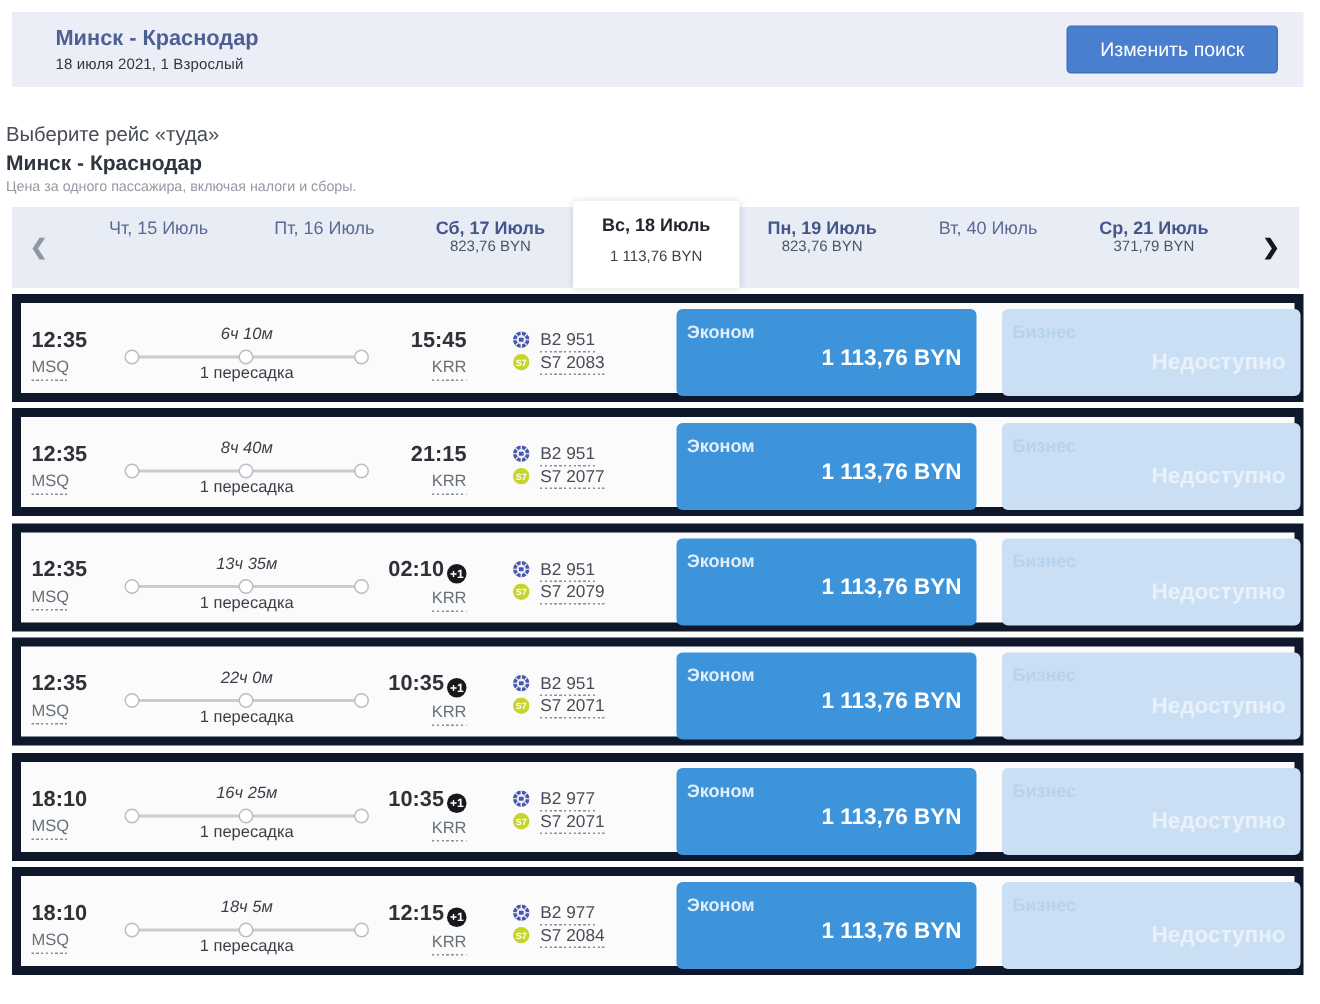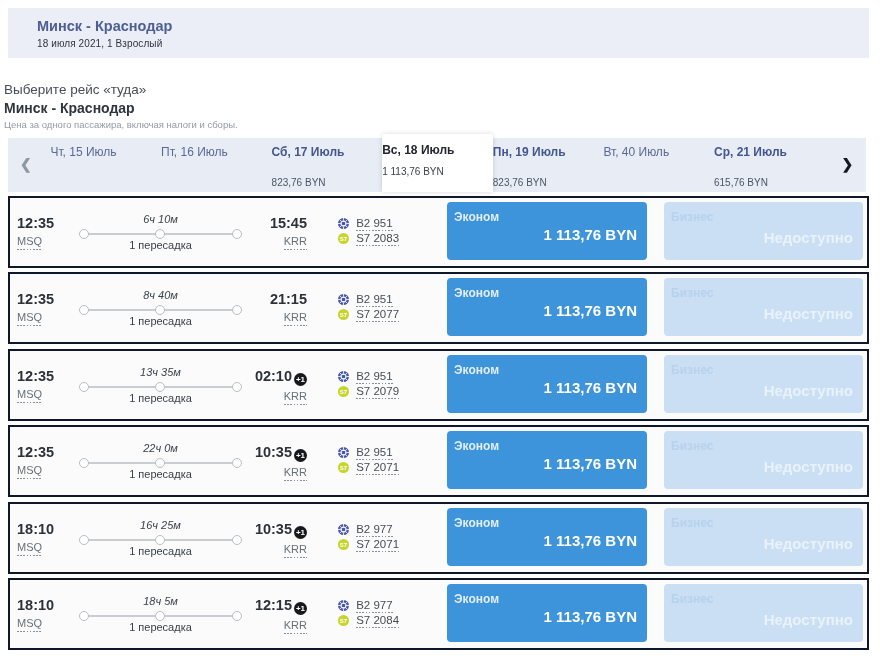--- a/index.html
+++ b/index.html
@@ -10,29 +10,29 @@
 .h-sub { position:absolute; left:29px; top:30px; font-size:10px; color:#30353f; letter-spacing:0.1px; }
 .search-btn { position:absolute; left:703px; top:9px; width:141px; height:32px; background:#4a7fd0; border:1px solid #3f71c0; border-radius:3px; color:#fff; font-size:13px; text-align:center; line-height:30px; }
 
 .sec1 { position:absolute; left:4px; top:82px; font-size:13.5px; color:#474c55; }
 .sec2 { position:absolute; left:4px; top:100px; font-size:14px; font-weight:bold; color:#2f353f; }
 .sec3 { position:absolute; left:4px; top:119px; font-size:9.5px; color:#939aa3; }
 
 .datebar { position:absolute; left:8px; top:138px; width:858px; height:54px; background:#e7ecf5; }
 .chev-l { position:absolute; left:20px; top:156px; font-size:14px; font-weight:bold; color:#8f97a3; }
 .chev-r { position:absolute; left:841.5px; top:156px; font-size:14px; font-weight:bold; color:#16181f; }
-.dcell { position:absolute; top:138px; width:110.6px; height:54px; }
+.dcell { position:absolute; top:138px; width:110.6px; height:54px; text-align:center; }
 .dcell .day { margin-top:8px; font-size:12px; line-height:13px; color:#5b6a95; }
 .dcell.haspr .day { font-weight:bold; color:#44568c; }
-.dcell .prc { margin-top:18px; font-size:10px; line-height:11px; color:#4c5565; }
+.dcell .prc { margin-top:0; font-size:10px; line-height:11px; color:#4c5565; }
 .dcell.sel { top:134px; height:58px; background:#fff; border-radius:3px 3px 0 0; box-shadow:0 0 5px rgba(40,50,70,.18); }
 .dcell.sel .day { margin-top:10px; font-weight:bold; color:#23262e; }
 .dcell.sel .prc { margin-top:8.5px; color:#3c424b; }
 
-.row { position:absolute; left:8px; width:861px; height:72px; background:#fbfbfc; border:2px solid #0f172a;padding-left:21px; }
+.row { position:absolute; left:8px; width:861px; height:72px; background:#fbfbfc; border:6px solid #0f172a;padding-left:21px; }
 .dep { position:absolute; left:7px; top:18px; }
 .time { font-size:14.5px; line-height:15px; font-weight:bold; color:#2e3238; }
 .code { display:inline-block; margin-top:4px; font-size:11px; color:#677077; padding-bottom:3px; background:repeating-linear-gradient(90deg,#898f98 0 1.6px,transparent 1.6px 3.2px) left bottom/100% 1.2px no-repeat; }
 .arr { position:absolute; left:222px; top:18px; width:75px; text-align:right; }
 .tl { position:absolute; left:69px; top:0; width:163px; height:72px; }
 .tl-line { position:absolute; left:5px; right:5px; top:35px; height:1.5px; background:#c9ccd1; }
 .tl-dot { position:absolute; top:31px; width:10px; height:10px; border-radius:50%; background:#fff; border:1.5px solid #b9bdc4; }
 .tl-dur { position:absolute; top:15px; width:100%; text-align:center; font-size:11px; color:#3a3f47;font-style:italic; }
 .tl-tra { position:absolute; top:40.5px; width:100%; text-align:center; font-size:11px; color:#3a3f47; }
 .plus1 { display:inline-block; vertical-align:-1px; width:13px; height:13px; margin-left:2px; border-radius:50%; background:#17181c; color:#fff; font-size:8px; font-weight:bold; text-align:center; line-height:13px; }
@@ -45,20 +45,21 @@
 .econ .prc { position:absolute; right:10px; bottom:17px; font-size:15px; font-weight:bold; color:#fff; }
 .biz { position:absolute; left:654px; top:4px; width:199px; height:58px; background:#cadff4; border-radius:4px; }
 .biz .lab { position:absolute; left:7px; top:8px; font-size:12px; font-weight:bold; color:#b7d2ed; }
 .biz .prc { position:absolute; right:10px; bottom:14px; font-size:15px; font-weight:bold; color:#e9f2fb; }
 </style>
 </head>
 <body>
 <div class="header">
   <div class="h-title">Минск - Краснодар</div>
   <div class="h-sub">18 июля 2021, 1 Взрослый</div>
+  <div class="search-btn">Изменить поиск</div>
 </div>
 <div class="sec1">Выберите рейс «туда»</div>
 <div class="sec2">Минск - Краснодар</div>
 <div class="sec3">Цена за одного пассажира, включая налоги и сборы.</div>
 <div class="datebar"></div>
 <div class="chev-l">❮</div>
 <div class="chev-r">❯</div>
 <div class="dcell" style="left:50.4px">
     <div class="day">Чт, 15 Июль</div>
   </div>
@@ -75,21 +76,21 @@
   </div>
 <div class="dcell haspr" style="left:492.8px">
     <div class="day">Пн, 19 Июль</div>
     <div class="prc">823,76 BYN</div>
   </div>
 <div class="dcell" style="left:603.4px">
     <div class="day">Вт, 40 Июль</div>
   </div>
 <div class="dcell haspr" style="left:714px">
     <div class="day">Ср, 21 Июль</div>
-    <div class="prc">615,76 BYN</div>
+    <div class="prc">371,79 BYN</div>
   </div>
 <div class="row" style="top:196px">
   <div class="dep"><div class="time">12:35</div><span class="code">MSQ</span></div>
   <div class="tl">
     <div class="tl-dur">6ч 10м</div>
     <div class="tl-line"></div>
     <div class="tl-dot" style="left:0"></div>
     <div class="tl-dot" style="left:76px"></div>
     <div class="tl-dot" style="right:0"></div>
     <div class="tl-tra">1 пересадка</div>

